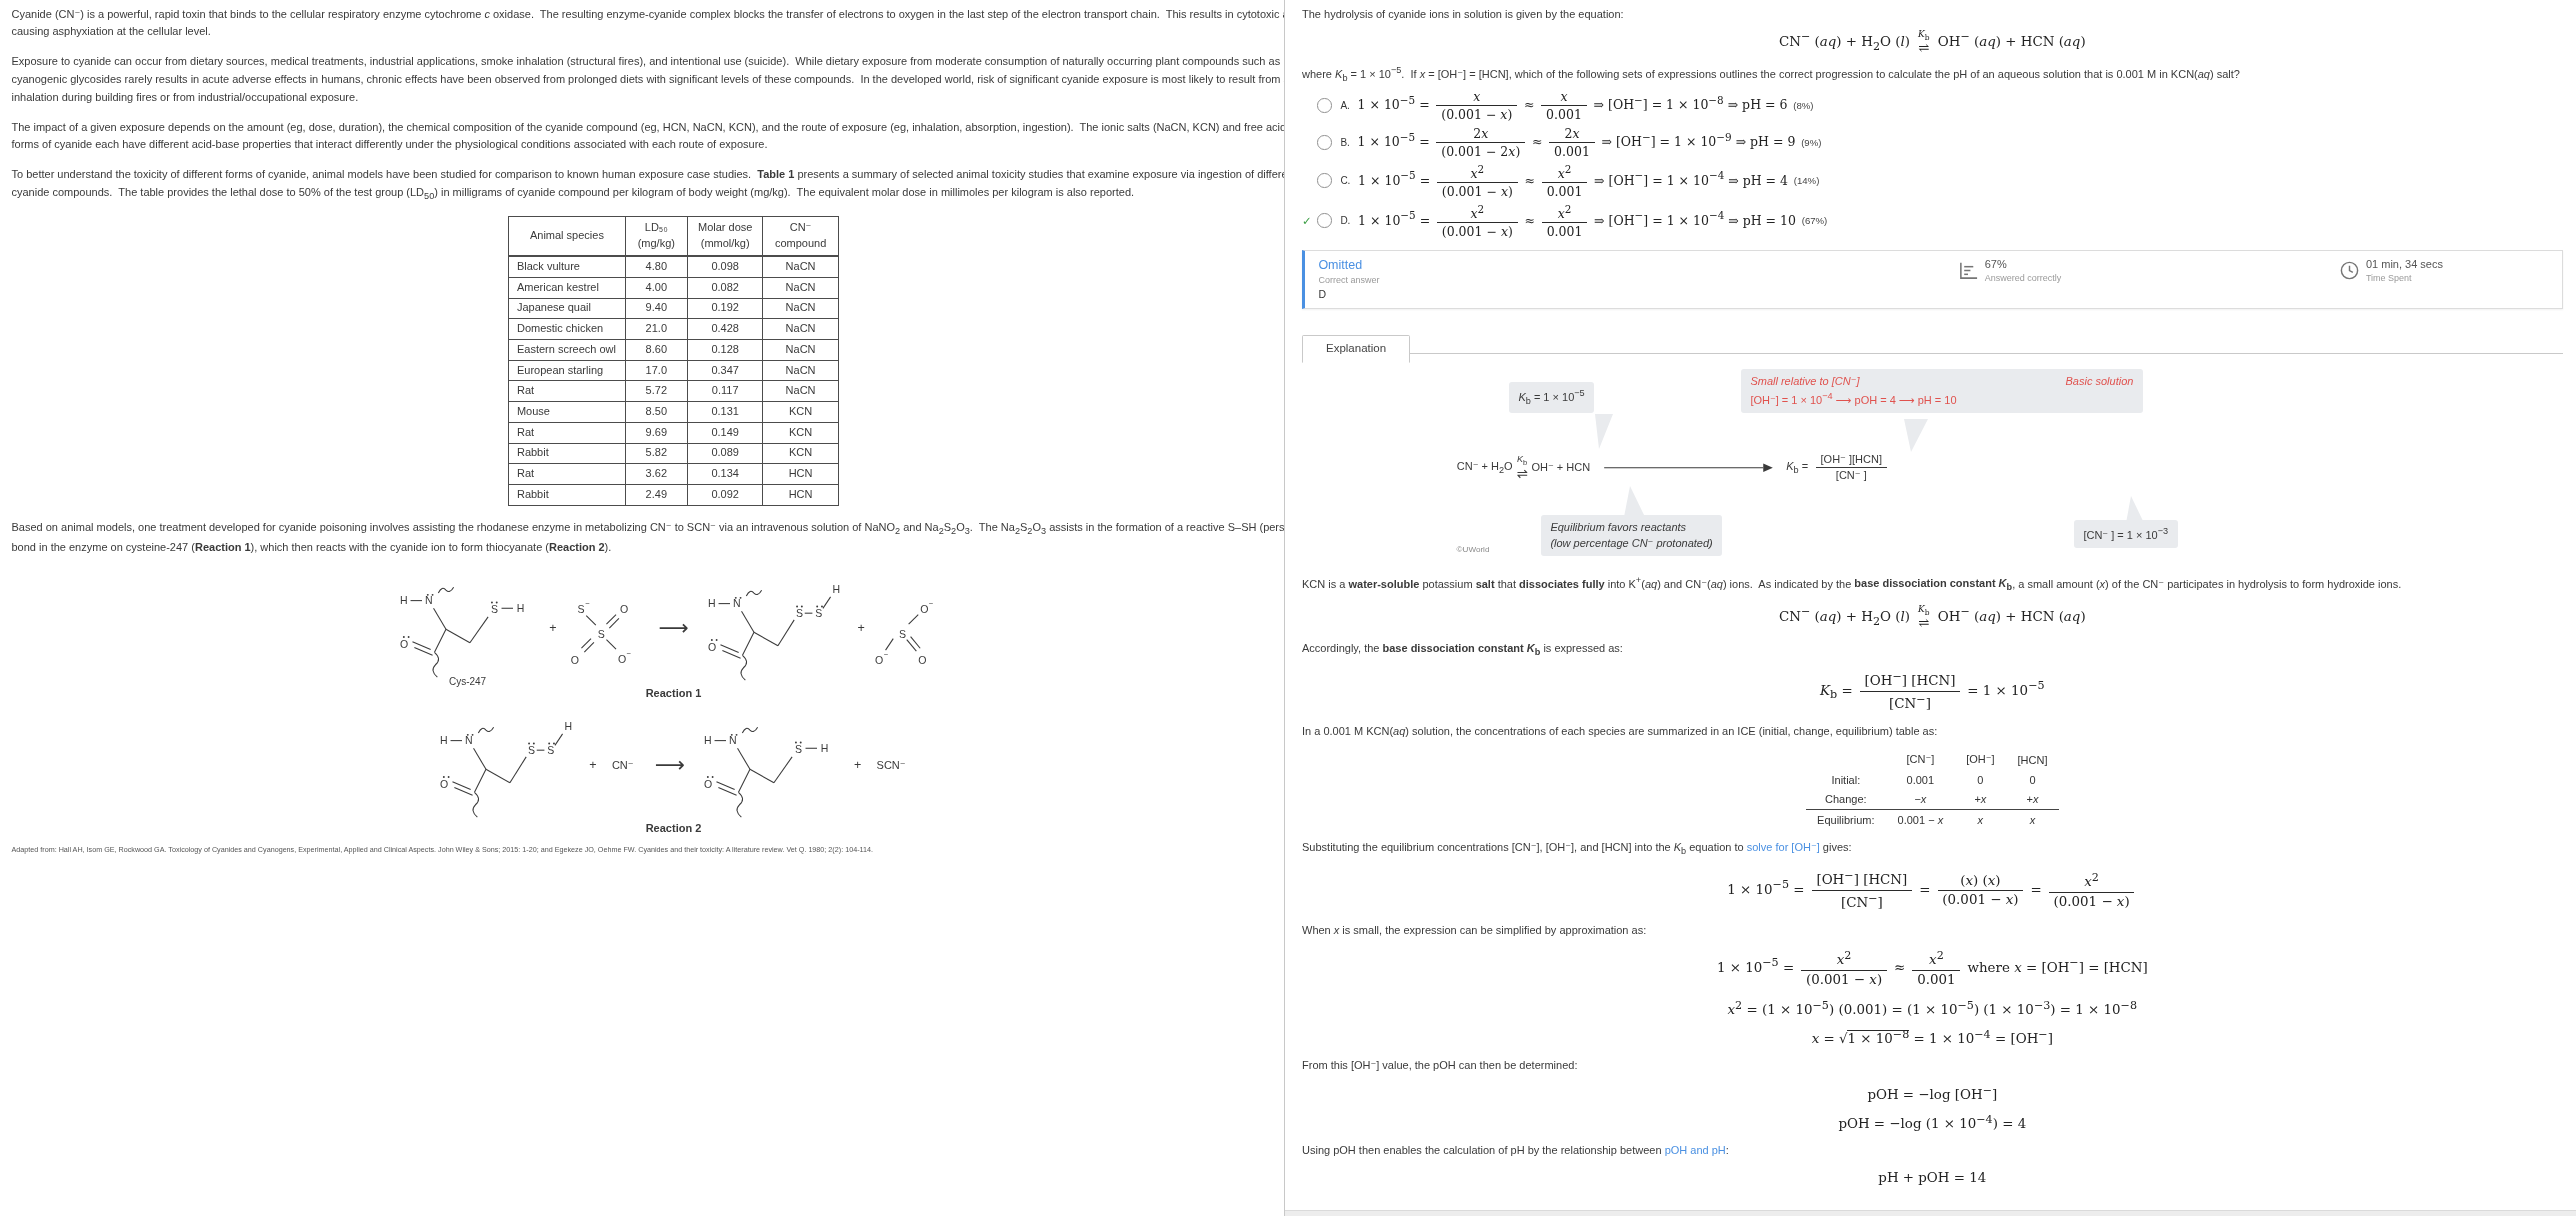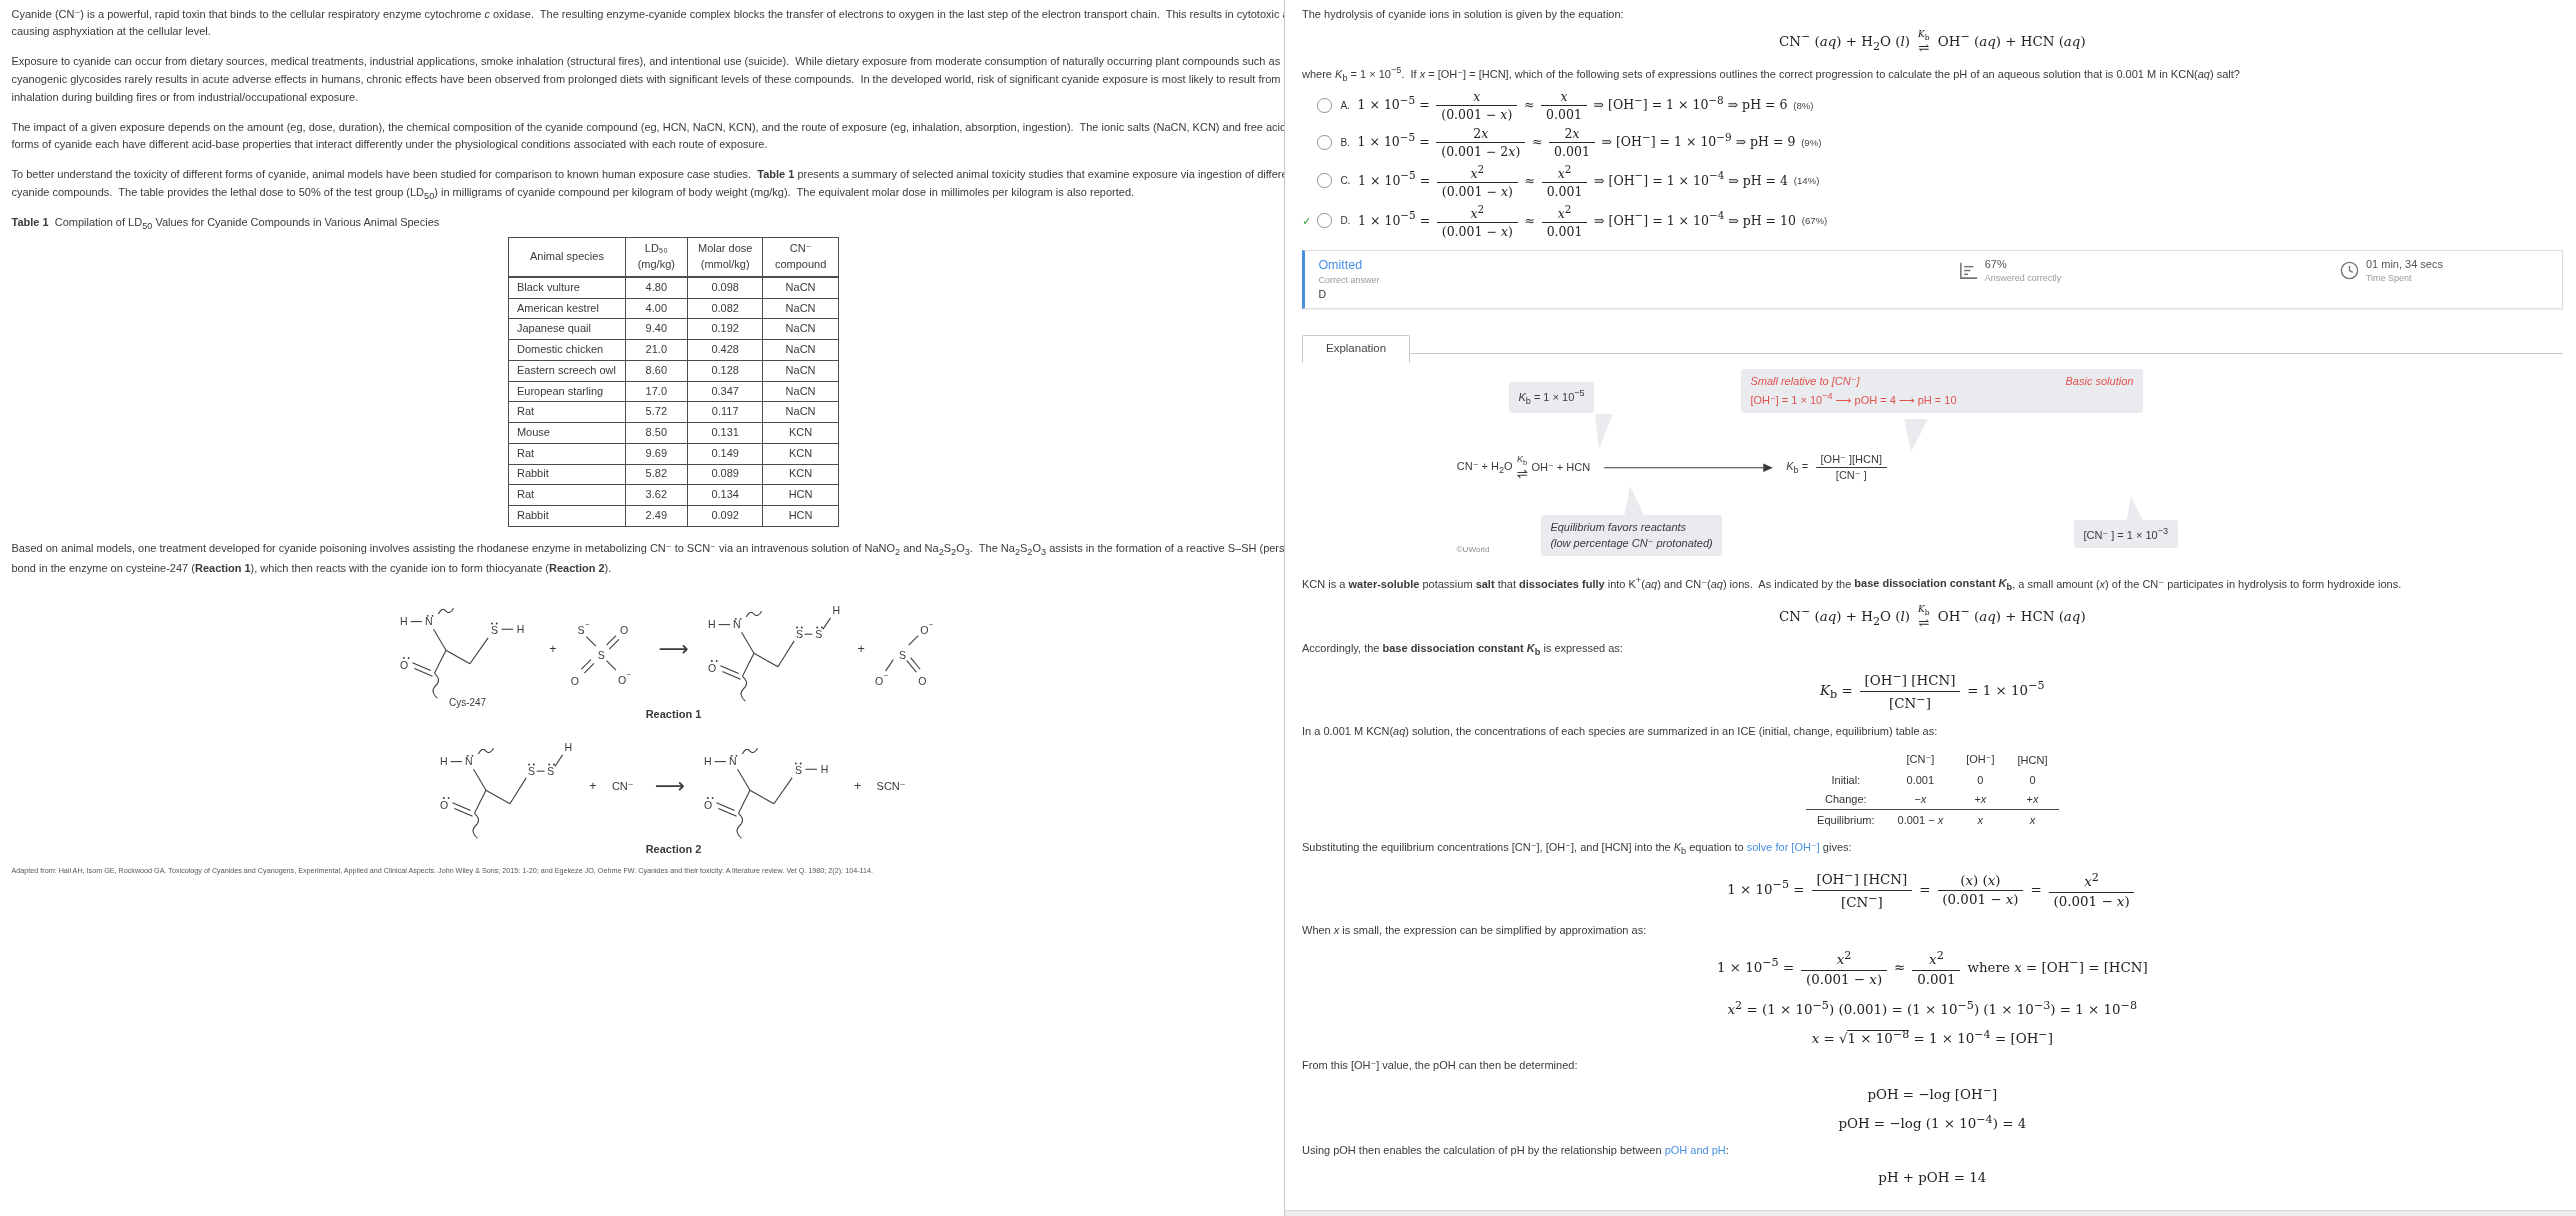--- a/index.html
+++ b/index.html
@@ -79,21 +79,20 @@
   svg text{font-family:"Liberation Sans",sans-serif;}
 </style>
 </head>
 <body>
 
 <div class="panel left-panel">
   <p class="body-text">Cyanide (CN⁻) is a powerful, rapid toxin that binds to the cellular respiratory enzyme cytochrome <i>c</i> oxidase.&nbsp; The resulting enzyme-cyanide complex blocks the transfer of electrons to oxygen in the last step of the electron transport chain.&nbsp; This results in cytotoxic anoxia, causing asphyxiation at the cellular level.</p>
   <p class="body-text">Exposure to cyanide can occur from dietary sources, medical treatments, industrial applications, smoke inhalation (structural fires), and intentional use (suicide).&nbsp; While dietary exposure from moderate consumption of naturally occurring plant compounds such as cyanogenic glycosides rarely results in acute adverse effects in humans, chronic effects have been observed from prolonged diets with significant levels of these compounds.&nbsp; In the developed world, risk of significant cyanide exposure is most likely to result from smoke inhalation during building fires or from industrial/occupational exposure.</p>
   <p class="body-text">The impact of a given exposure depends on the amount (eg, dose, duration), the chemical composition of the cyanide compound (eg, HCN, NaCN, KCN), and the route of exposure (eg, inhalation, absorption, ingestion).&nbsp; The ionic salts (NaCN, KCN) and free acid (HCN) forms of cyanide each have different acid-base properties that interact differently under the physiological conditions associated with each route of exposure.</p>
   <p class="body-text">To better understand the toxicity of different forms of cyanide, animal models have been studied for comparison to known human exposure case studies.&nbsp; <b>Table 1</b> presents a summary of selected animal toxicity studies that examine exposure via ingestion of different cyanide compounds.&nbsp; The table provides the lethal dose to 50% of the test group (LD<sub>50</sub>) in milligrams of cyanide compound per kilogram of body weight (mg/kg).&nbsp; The equivalent molar dose in millimoles per kilogram is also reported.</p>
-  <div class="tbl-caption"><b>Table 1</b>&nbsp; Compilation of LD<sub>50</sub> Values for Cyanide Compounds in Various Animal Species</div>
 
   <table class="ld">
     <thead>
       <tr>
         <th class="w1">Animal species</th>
         <th class="w2">LD₅₀ (mg/kg)</th>
         <th class="w3">Molar dose (mmol/kg)</th>
         <th class="w4">CN⁻ compound</th>
       </tr>
     </thead>

